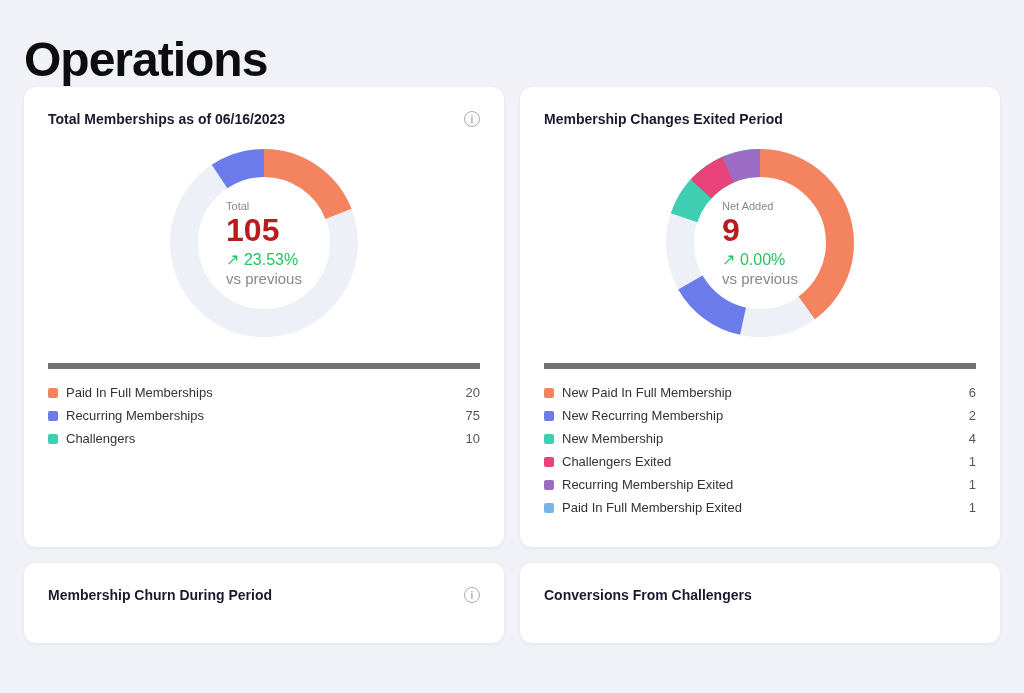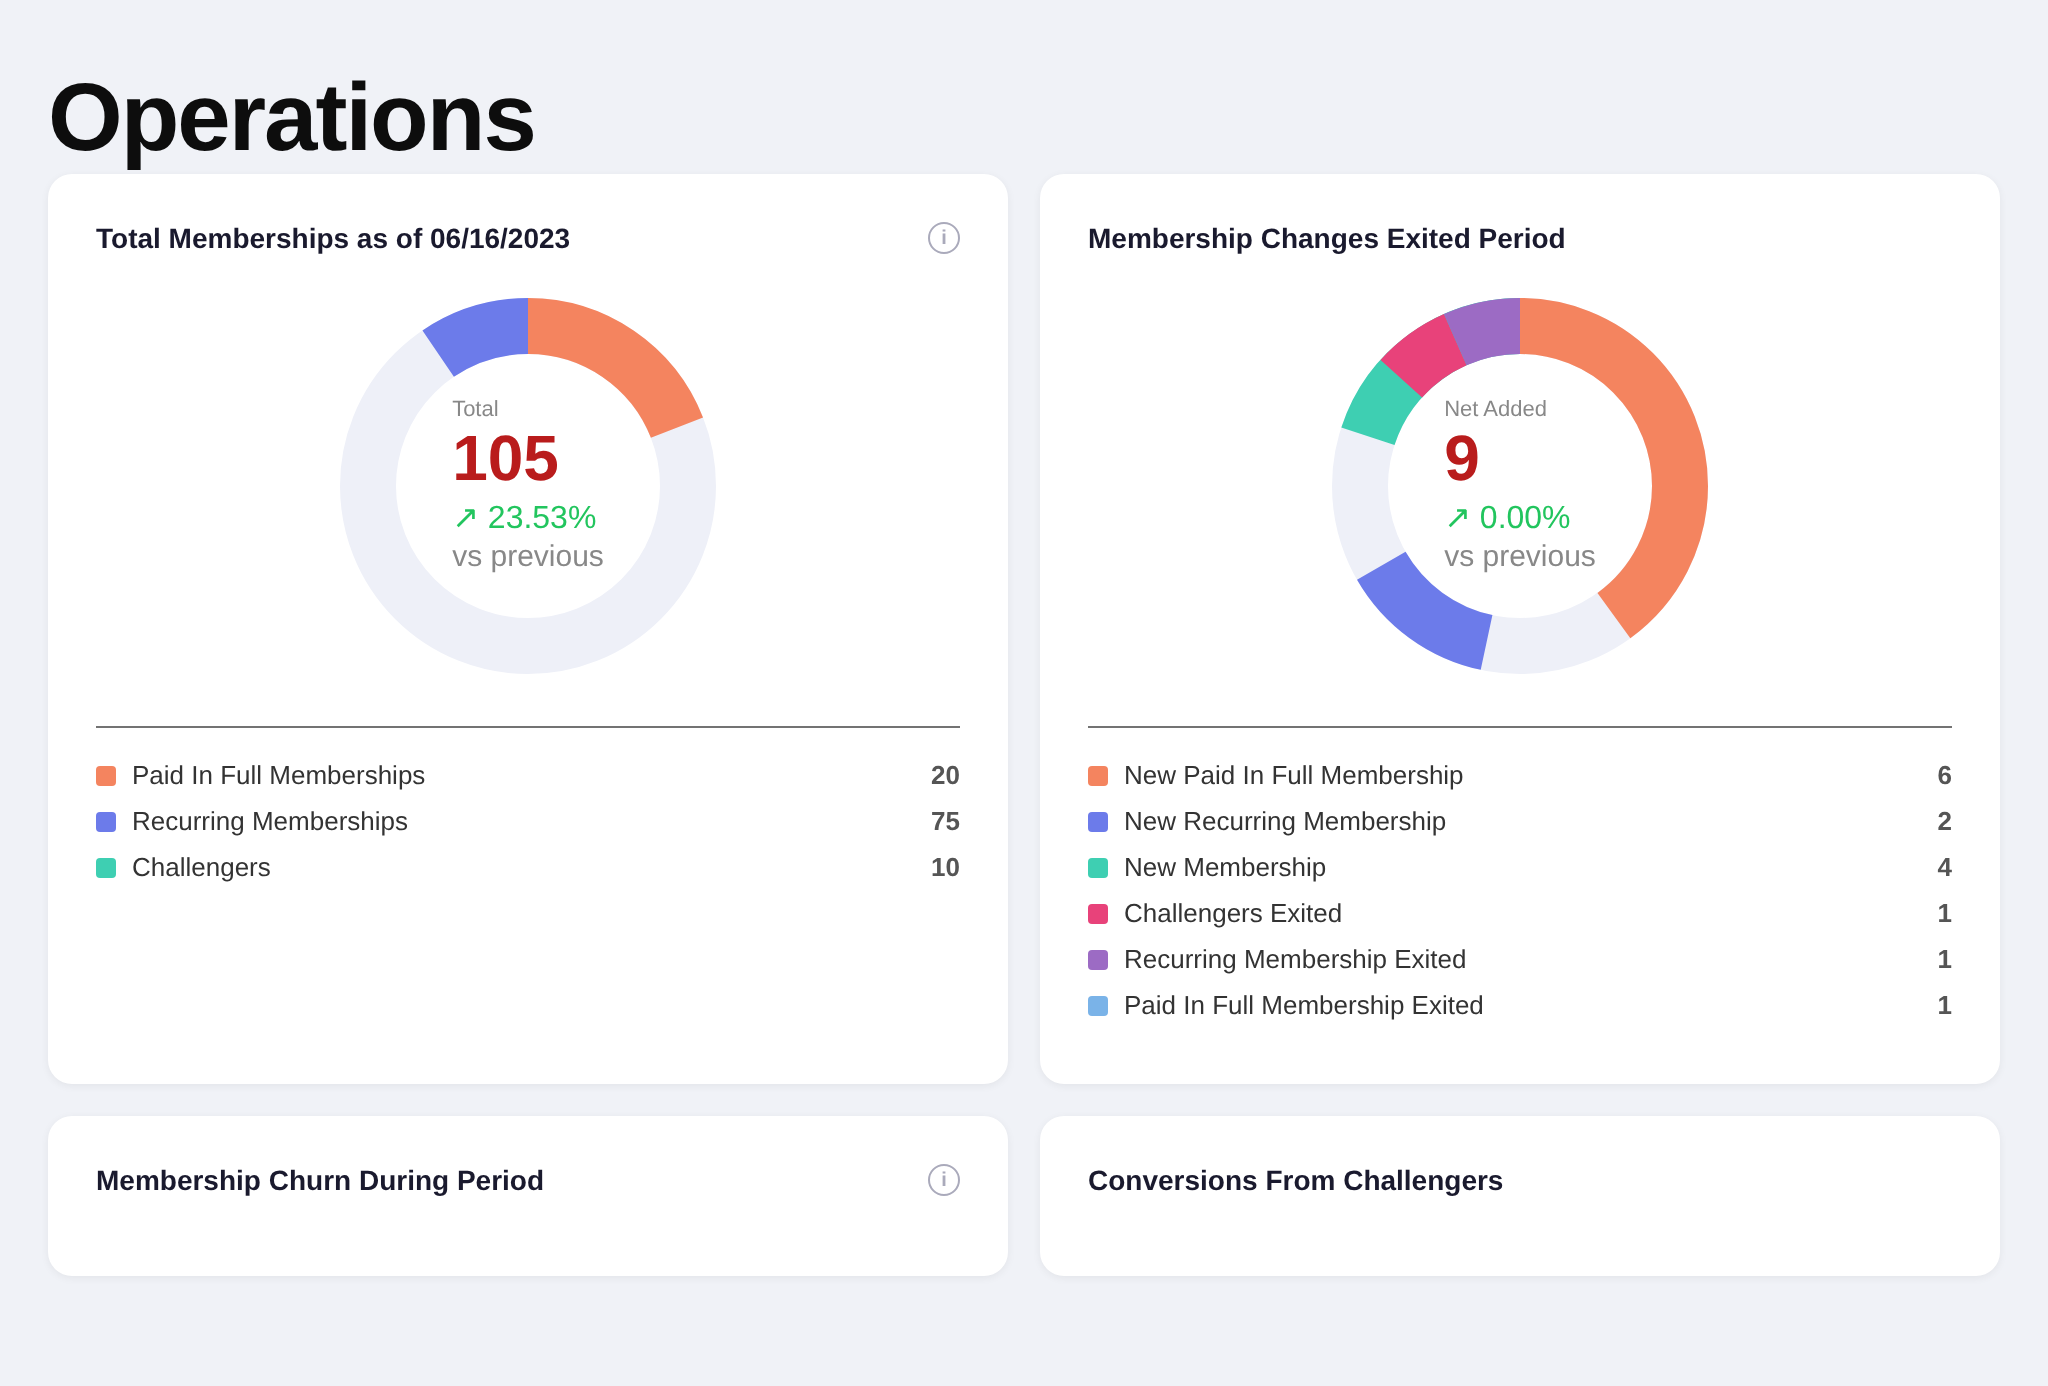--- a/index.html
+++ b/index.html
@@ -87,21 +87,21 @@
       font-size: 16px;
       color: #22c55e;
       margin-top: 4px;
     }
     .donut-vs {
       font-size: 15px;
       color: #888;
       margin-top: 1px;
     }
     .legend {
-      border-top: 1px solid #737373;
+      border-top: 6px solid #737373;
       padding-top: 16px;
       margin-top: 4px;
     }
     .legend-item {
       display: flex;
       align-items: center;
       margin-bottom: 8px;
     }
     .legend-dot {
       width: 10px;
@@ -111,21 +111,21 @@
       flex-shrink: 0;
     }
     .legend-label {
       font-size: 13px;
       color: #333;
       flex: 1;
     }
     .legend-value {
       font-size: 13px;
       color: #555;
-      font-weight: 700;
+      font-weight: 400;
     }
     svg.donut {
       width: 200px;
       height: 200px;
       transform: rotate(-90deg);
     }
   </style>
 </head>
 <body>
 

